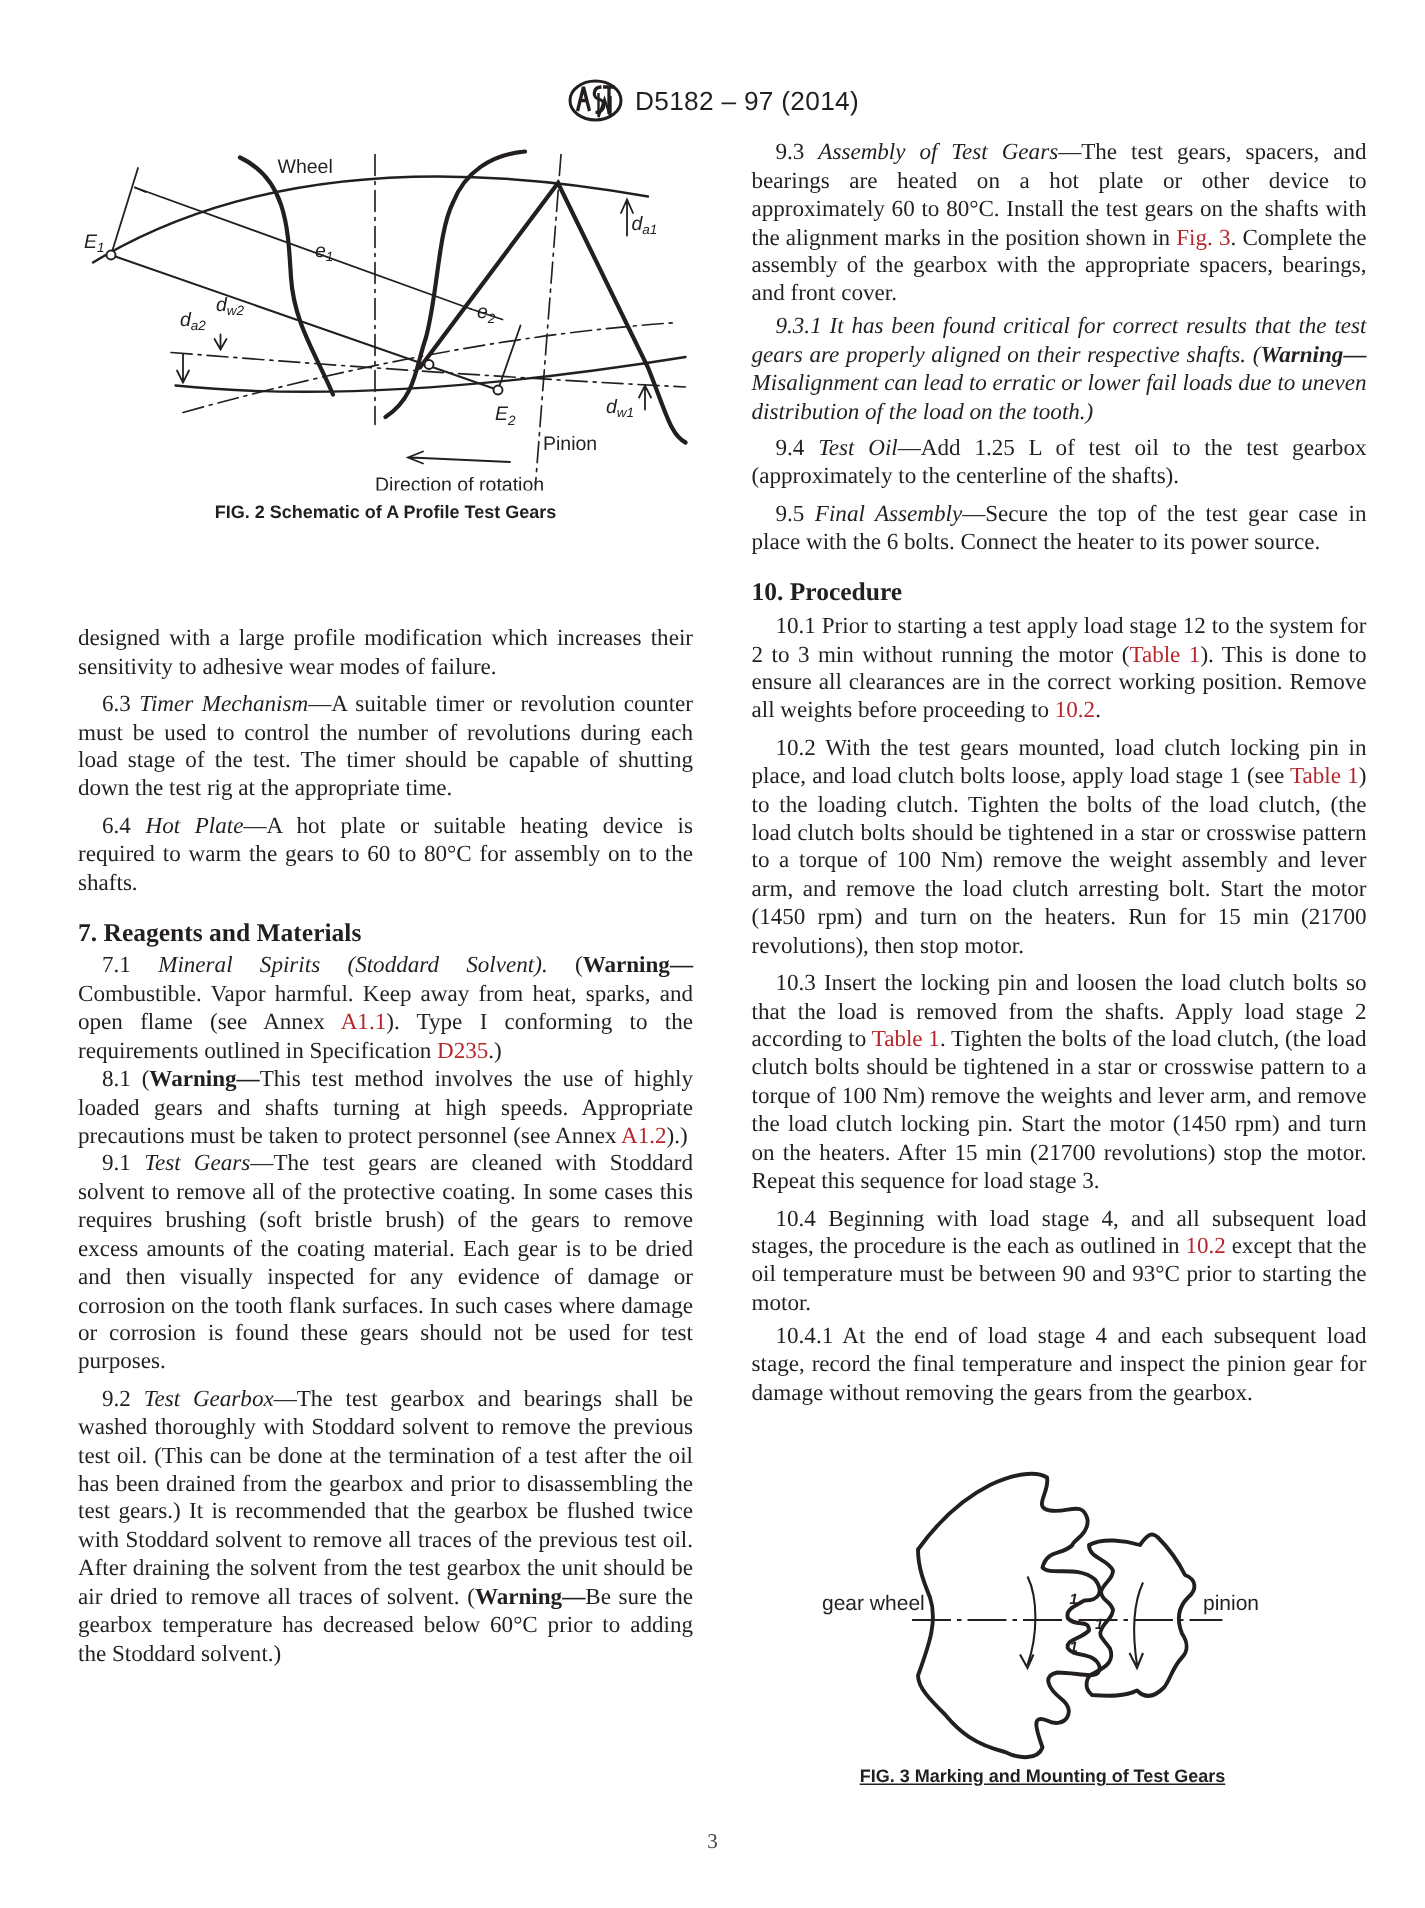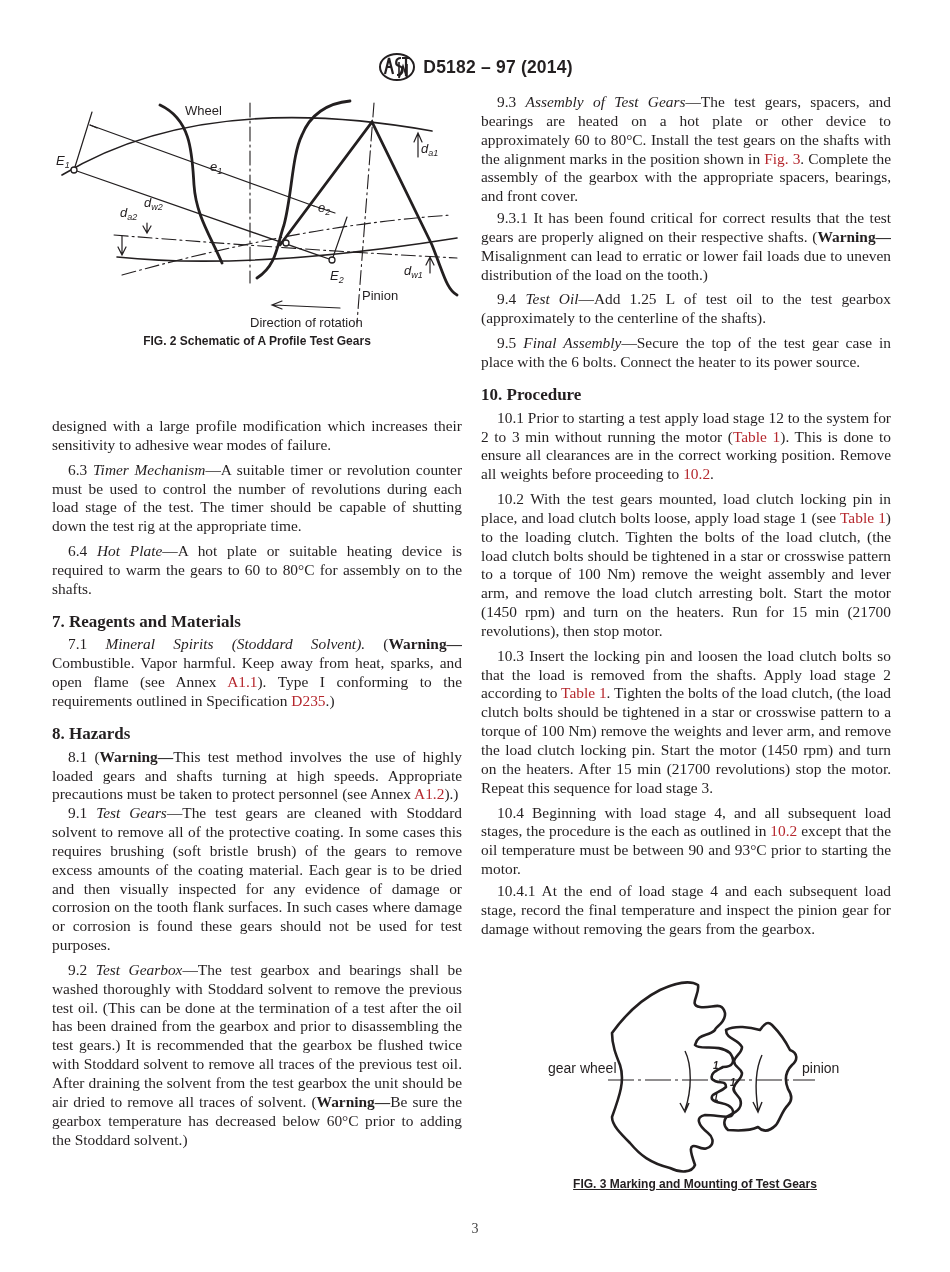--- a/index.html
+++ b/index.html
@@ -1,24 +1,24 @@
 <!DOCTYPE html>
 <html><head>
 <meta charset="utf-8">
 <style>
   html, body { margin: 0; padding: 0; background: #ffffff; }
   body { width: 950px; height: 1272px; position: relative; overflow: hidden;
          font-family: "Liberation Serif", "DejaVu Serif", serif; color: #231f20; }
   .header { position: absolute; top: 52px; left: 0; width: 950px; text-align: center; }
   .header-inner { display: inline-flex; align-items: center; gap: 6px; }
   .logo { width: 40px; height: 30px; }
-  .doc-id { font-family: "Liberation Sans", "DejaVu Sans", sans-serif; font-weight: bold; font-size: 17.5px; letter-spacing: 0.2px; }
+  .doc-id { font-family: "Liberation Sans", "DejaVu Sans", sans-serif; font-weight: normal; font-size: 17.5px; letter-spacing: 0.2px; }
   .col { position: absolute; width: 410px; font-size: 15.4px; line-height: 18.85px; text-align: justify; }
   .col-left { left: 52px; }
-  .col-right { left: 481px; }
+  .col-right { left: 501px; }
   p { margin: 0; }
   .para { text-indent: 16px; }
   .gap { margin-top: 6px; }
   .section-head { font-weight: bold; font-size: 17px; margin-top: 14px; margin-bottom: 4px; text-indent: 0; }
   em, .it { font-style: italic; }
   b { font-weight: bold; }
   .link { color: #b5272d; }
   .fig-caption { font-family: "Liberation Sans", "DejaVu Sans", sans-serif; font-weight: bold; font-size: 12px; text-align: center; }
   .page-num { position: absolute; top: 1221px; left: 0; width: 950px; text-align: center; font-size: 14px; color: #444; }
   svg text { font-family: "Liberation Sans", "DejaVu Sans", sans-serif; }
@@ -93,32 +93,31 @@
 <div class="col col-left" style="top:417px;">
   <p>designed with a large profile modification which increases their sensitivity to adhesive wear modes of failure.</p>
 
   <p class="para gap"><span>6.3 </span><em>Timer Mechanism</em><span>—A suitable timer or revolution counter must be used to control the number of revolutions during each load stage of the test. The timer should be capable of shutting down the test rig at the appropriate time.</span></p>
 
   <p class="para gap"><span>6.4 </span><em>Hot Plate</em><span>—A hot plate or suitable heating device is required to warm the gears to 60 to 80°C for assembly on to the shafts.</span></p>
 
   <p class="section-head">7.  Reagents and Materials</p>
   <p class="para"><span>7.1 </span><em>Mineral Spirits (Stoddard Solvent).</em><span> (</span><b>Warning—</b><span>Combustible. Vapor harmful. Keep away from heat, sparks, and open flame (see Annex </span><a class="link">A1.1</a><span>). Type I conforming to the requirements outlined in Specification </span><a class="link">D235</a><span>.)</span></p>
 
-  <p class="section-head">8.  Hazards</p>
   <p class="para"><span>8.1  (</span><b>Warning—</b><span>This test method involves the use of highly loaded gears and shafts turning at high speeds. Appropriate precautions must be taken to protect personnel (see Annex </span><a class="link">A1.2</a><span>).)</span></p>
 
   <p class="para"><span>9.1 </span><em>Test Gears</em><span>—The test gears are cleaned with Stoddard solvent to remove all of the protective coating. In some cases this requires brushing (soft bristle brush) of the gears to remove excess amounts of the coating material. Each gear is to be dried and then visually inspected for any evidence of damage or corrosion on the tooth flank surfaces. In such cases where damage or corrosion is found these gears should not be used for test purposes.</span></p>
 
   <p class="para gap"><span>9.2 </span><em>Test Gearbox</em><span>—The test gearbox and bearings shall be washed thoroughly with Stoddard solvent to remove the previous test oil. (This can be done at the termination of a test after the oil has been drained from the gearbox and prior to disassembling the test gears.) It is recommended that the gearbox be flushed twice with Stoddard solvent to remove all traces of the previous test oil. After draining the solvent from the test gearbox the unit should be air dried to remove all traces of solvent. (</span><b>Warning—</b><span>Be sure the gearbox temperature has decreased below 60°C prior to adding the Stoddard solvent.)</span></p>
 </div>
 
 <div class="col col-right" style="top:93px;">
   <p class="para"><span>9.3 </span><em>Assembly of Test Gears</em><span>—The test gears, spacers, and bearings are heated on a hot plate or other device to approximately 60 to 80°C. Install the test gears on the shafts with the alignment marks in the position shown in </span><a class="link">Fig. 3</a><span>. Complete the assembly of the gearbox with the appropriate spacers, bearings, and front cover.</span></p>
 
-  <p class="para" style="margin-top:3px;"><span>9.3.1 </span><span>It has been found critical for correct results that the test gears are properly aligned on their respective shafts. (</span><b>Warning—</b><span>Misalignment can lead to erratic or lower fail loads due to uneven distribution of the load on the tooth.)</span></p>
+  <p class="para" style="margin-top:3px;font-style:italic;"><span>9.3.1 </span><span>It has been found critical for correct results that the test gears are properly aligned on their respective shafts. (</span><b>Warning—</b><span>Misalignment can lead to erratic or lower fail loads due to uneven distribution of the load on the tooth.)</span></p>
 
   <p class="para gap"><span>9.4 </span><em>Test Oil</em><span>—Add 1.25 L of test oil to the test gearbox (approximately to the centerline of the shafts).</span></p>
 
   <p class="para gap"><span>9.5 </span><em>Final Assembly</em><span>—Secure the top of the test gear case in place with the 6 bolts. Connect the heater to its power source.</span></p>
 
   <p class="section-head">10.  Procedure</p>
   <p class="para"><span>10.1  </span><span>Prior to starting a test apply load stage 12 to the system for 2 to 3 min without running the motor (</span><a class="link">Table 1</a><span>). This is done to ensure all clearances are in the correct working position. Remove all weights before proceeding to </span><a class="link">10.2</a><span>.</span></p>
 
   <p class="para gap"><span>10.2  </span><span>With the test gears mounted, load clutch locking pin in place, and load clutch bolts loose, apply load stage 1 (see </span><a class="link">Table 1</a><span>) to the loading clutch. Tighten the bolts of the load clutch, (the load clutch bolts should be tightened in a star or crosswise pattern to a torque of 100 Nm) remove the weight assembly and lever arm, and remove the load clutch arresting bolt. Start the motor (1450 rpm) and turn on the heaters. Run for 15 min (21700 revolutions), then stop motor.</span></p>
 

